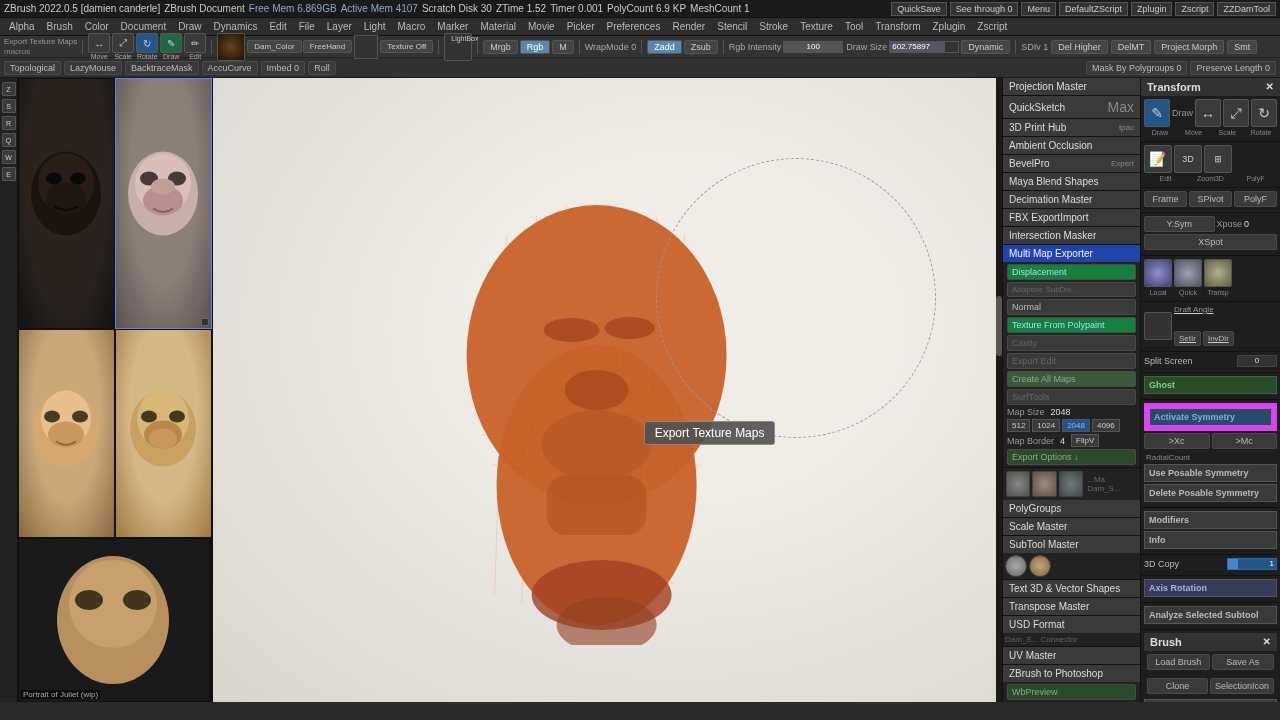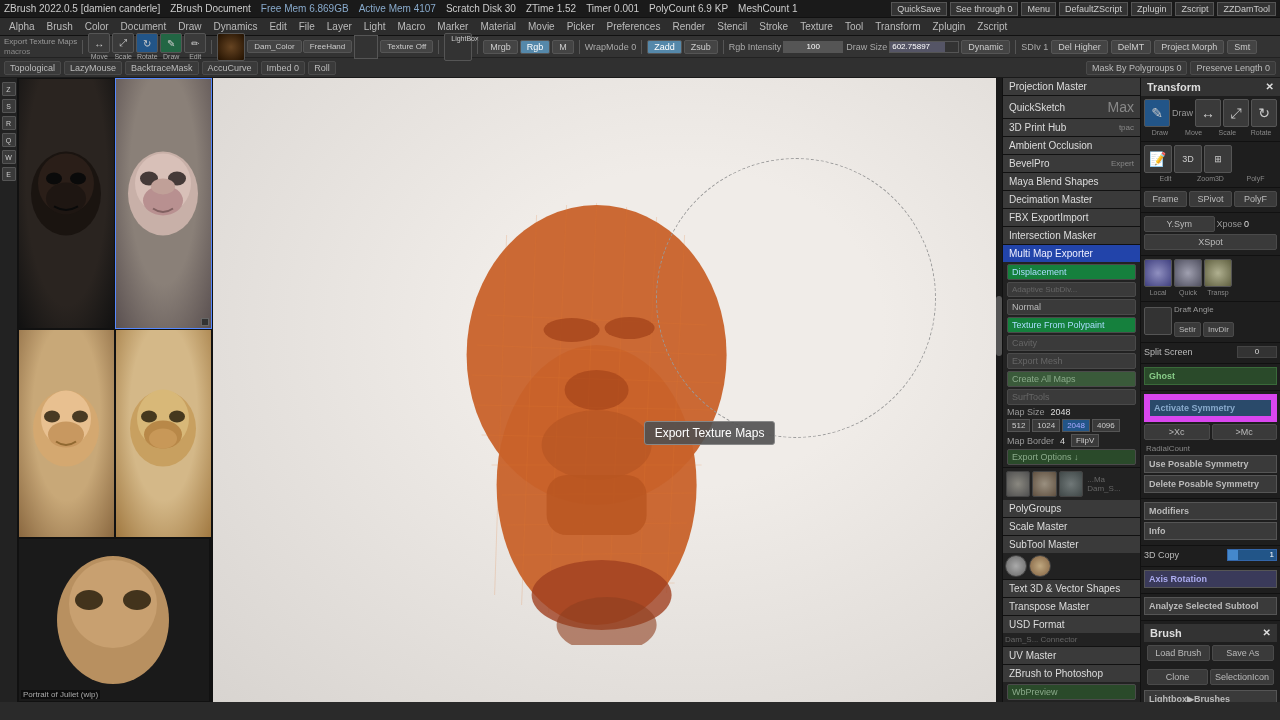--- a/index.html
+++ b/index.html
@@ -13,21 +13,21 @@
       color: #ccc;
     }
 
     
     #title-bar {
       height: 18px;
       background: #1a1a1a;
       display: flex;
       align-items: center;
       padding: 0 4px;
-      gap: 10px;
+      gap: 4px;
       font-size: 10px;
       color: #aaa;
       border-bottom: 1px solid #111;
     }
     #title-bar span { color: #ccc; }
     #title-bar .mem { color: #88aacc; }
     #title-bar .right-btns {
       margin-left: auto;
       display: flex;
       gap: 3px;
@@ -693,21 +693,21 @@
         <button class="rp-btn active">Displacement</button>
 
         <button class="rp-btn" style="color:#666;font-size:8px;">Adaptive SubDiv...</button>
 
         <button class="rp-btn">Normal</button>
 
         <button class="rp-btn active">Texture From Polypaint</button>
 
         <button class="rp-btn" style="color:#666;">Cavity</button>
 
-        <button class="rp-btn" style="color:#666;">Export Mesh</button>
+        <button class="rp-btn" style="color:#666;">Export Edit</button>
 
         <button class="rp-btn" style="background:#3a5a3a;color:#8aaa8a;">Create All Maps</button>
 
         <button class="rp-btn" style="color:#666;">SurfTools</button>
 
         <div class="rp-row">
           <span class="rp-label">Map Size</span>
           <span style="font-size:9px;color:#ddd;margin-left:4px;">2048</span>
         </div>
         <div class="size-btns">
@@ -846,21 +846,21 @@
       <div class="fr-row">
         <div style="font-size:7px;color:#888;width:28px;text-align:center;">Local</div>
         <div style="font-size:7px;color:#888;width:28px;text-align:center;">Quick</div>
         <div style="font-size:7px;color:#888;width:28px;text-align:center;">Transp</div>
       </div>
     </div>
 
     <div class="fr-section">
       <div class="fr-row">
         <div style="width:28px;height:28px;background:#333;border:1px solid #555;border-radius:2px;"></div>
-        <div style="display:flex;flex-direction:column;gap:8px;">
+        <div style="display:flex;flex-direction:column;gap:17px;text-decoration:underline;">
           <span style="font-size:8px;color:#999;">Draft Angle</span>
           <div style="display:flex;gap:2px;">
             <div class="fr-btn" style="font-size:8px;">SetIr</div>
             <div class="fr-btn" style="font-size:8px;">InvDir</div>
           </div>
         </div>
       </div>
     </div>
 
     <div class="fr-section">

